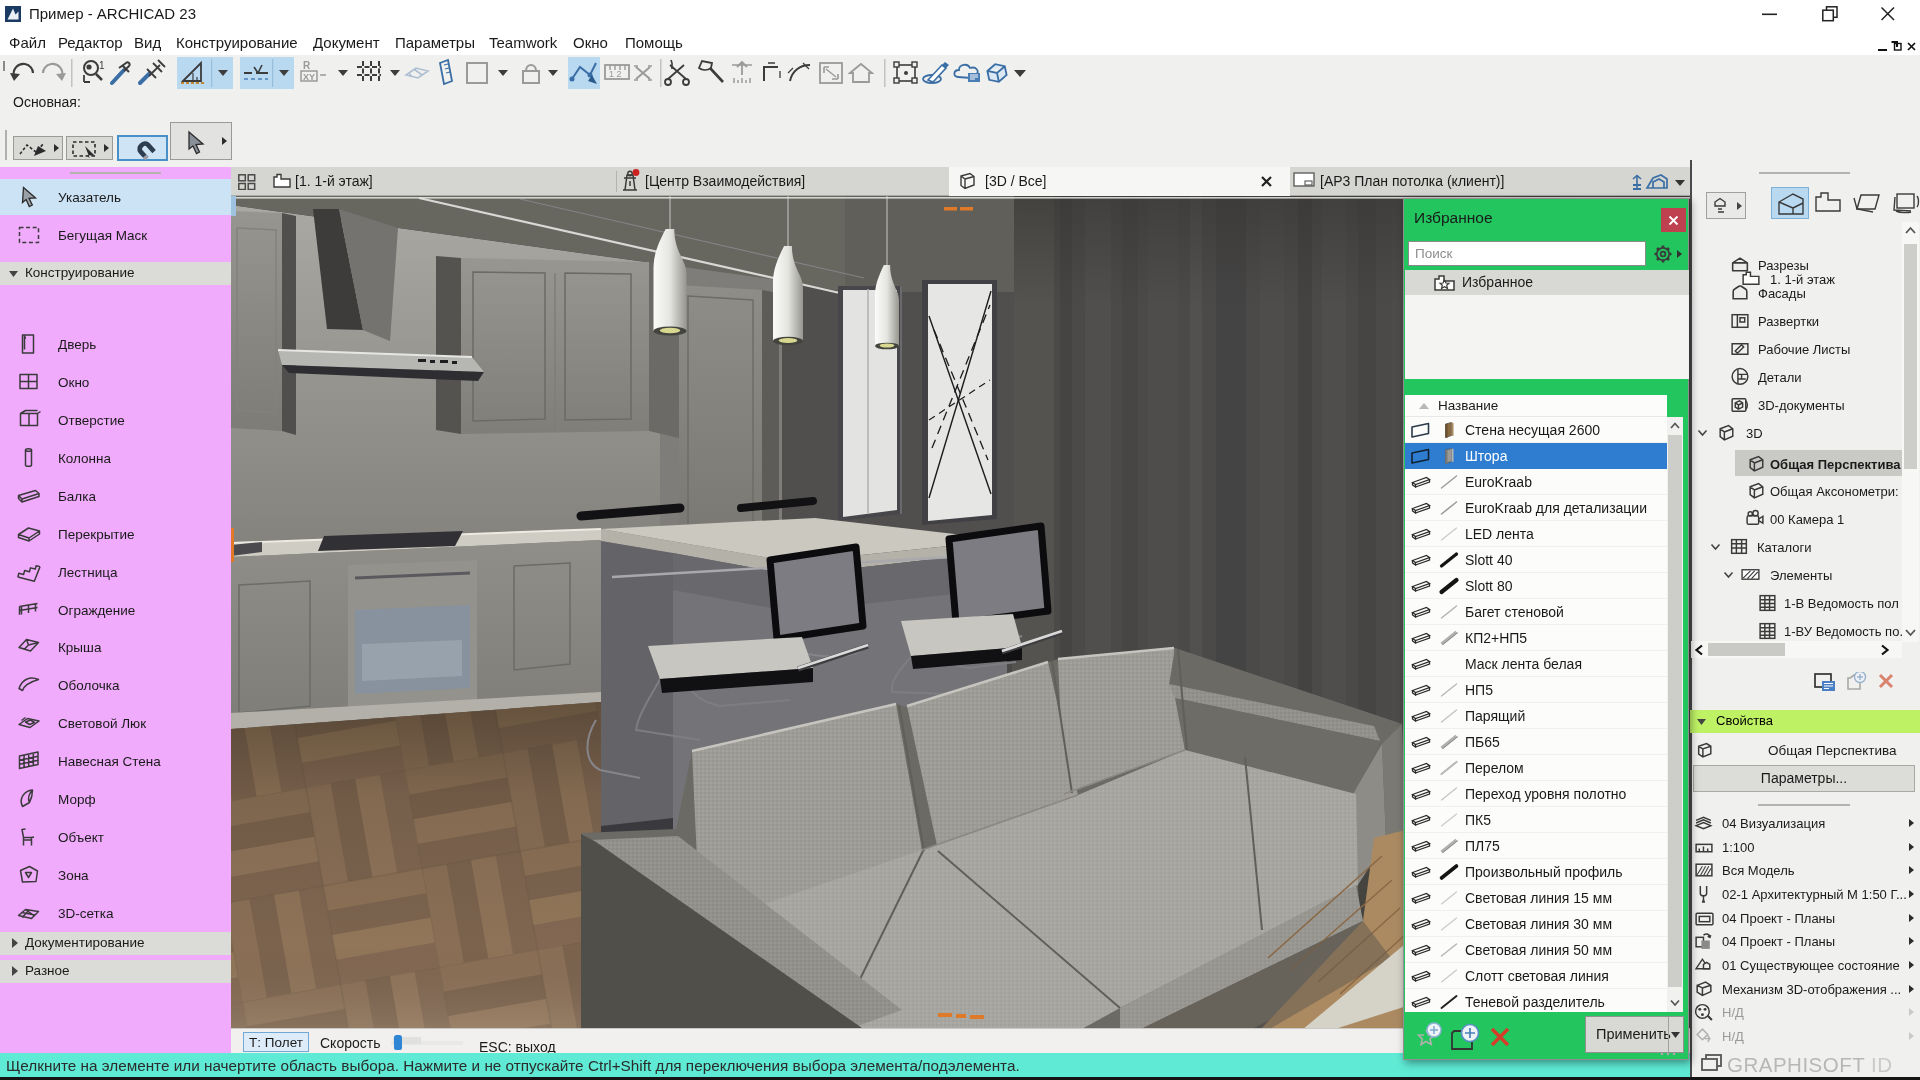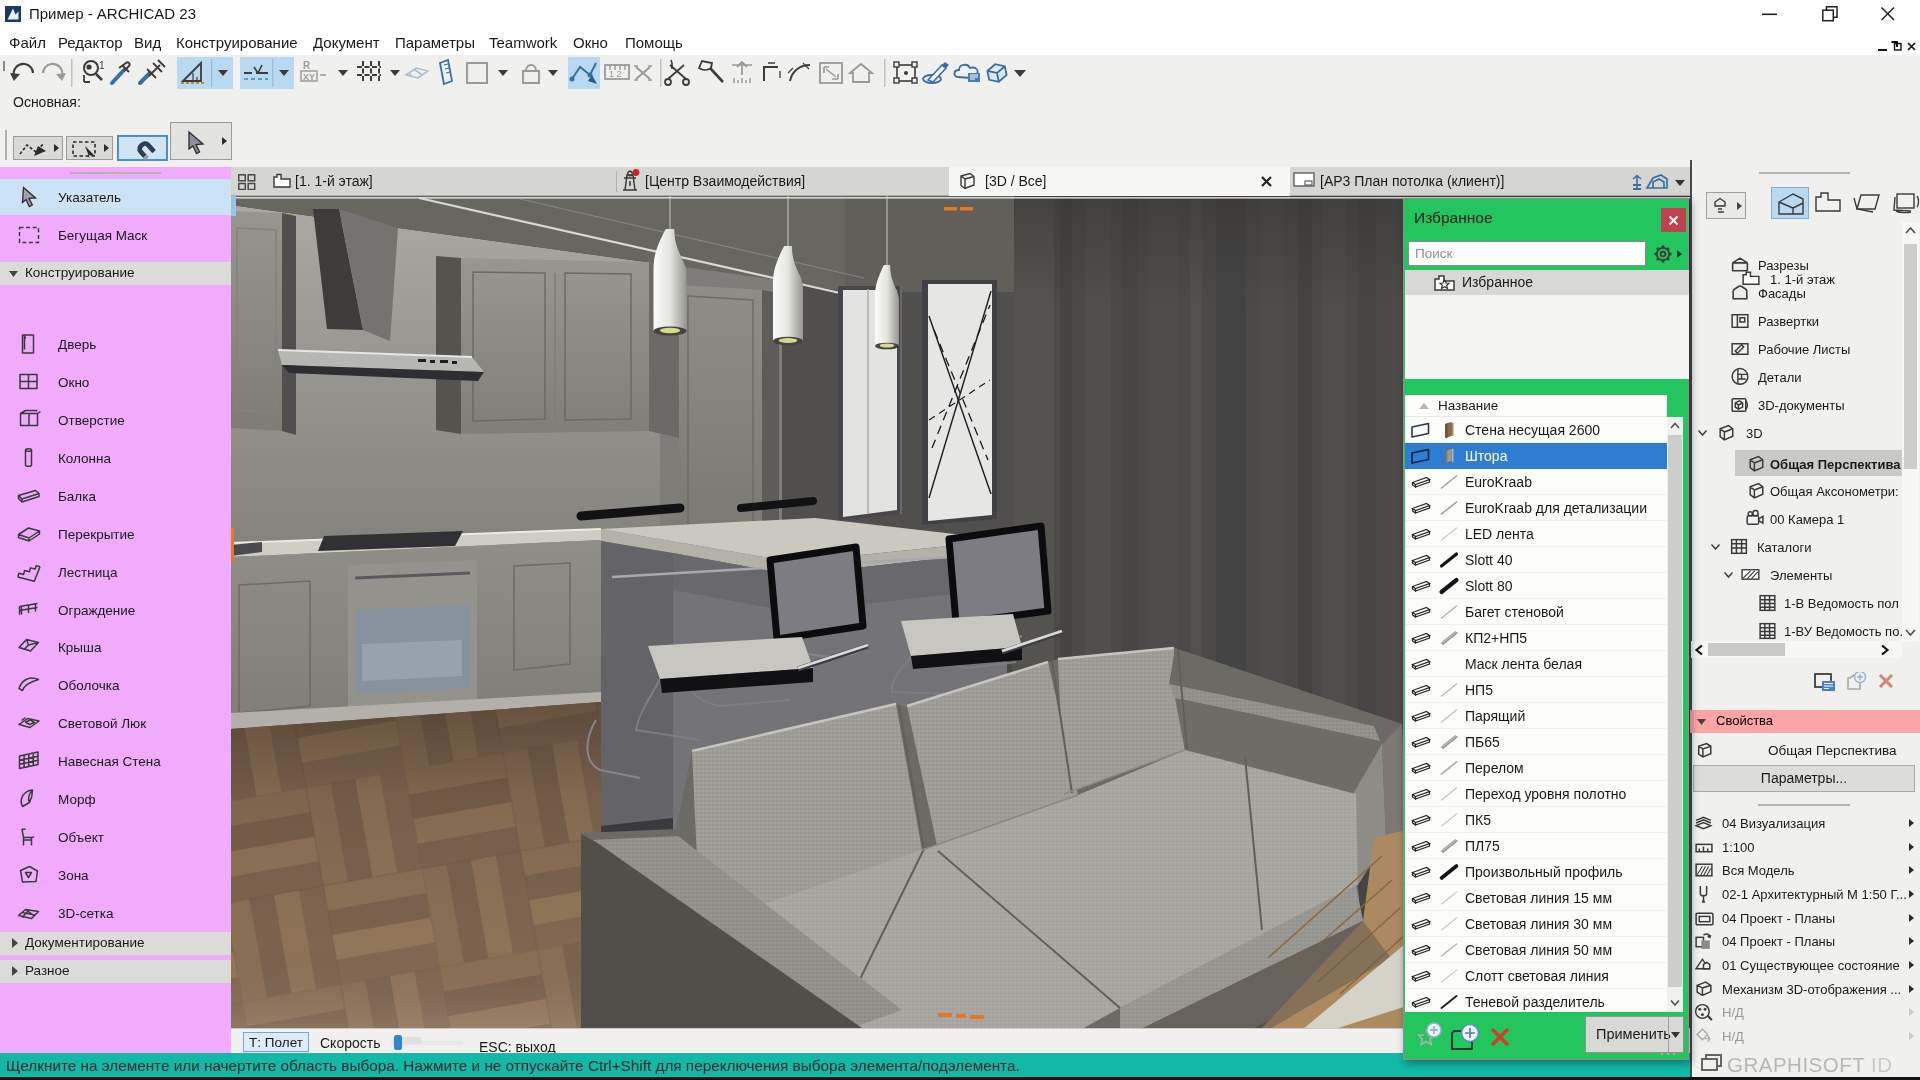--- a/index.html
+++ b/index.html
@@ -609,21 +609,21 @@
 </svg>
 
 <div class="abs" style="left:231px;top:1028px;width:1459px;height:25px;background:#f1f0ef;border-top:1px solid #c9c9c6;font-size:14px;color:#1a1a1a">
  <div class="abs" style="left:12px;top:3px;width:66px;height:20px;border:1px solid #70a8d8;background:#ddecf8;text-align:center;padding-top:2px;font-size:13.5px">Т: Полет</div>
  <div class="abs" style="left:89px;top:6px">Скорость</div>
  <div class="abs" style="left:160px;top:12px;width:72px;height:4px;background:#e8e8e6;border:1px solid #cccccа"></div>
  <div class="abs" style="left:162px;top:8px;width:28px;height:7px;background:#e0e0de"></div>
  <div class="abs" style="left:163px;top:6px;width:8px;height:15px;background:#2f86d4;border-radius:2.5px 2.5px 2px 2px"></div>
  <div class="abs" style="left:248px;top:10px">ESC: выход</div>
 </div>
-<div class="abs" style="left:0;top:1053px;width:1690px;height:24px;background:#14b8a6">
+<div class="abs" style="left:0;top:1053px;width:1690px;height:24px;background:#5eead4">
     <span class="abs" style="left:6px;top:4px;font-size:15.3px;color:#2b2b2b">Щелкните на элементе или начертите область выбора. Нажмите и не отпускайте Ctrl+Shift для переключения выбора элемента/подэлемента.</span>
   </div>
 <div class="abs" style="left:0;top:1077px;width:1920px;height:3px;background:#141414"></div>
 <div class="abs" style="left:1690px;top:160px;width:230px;height:917px;background:#f0f0ee;overflow:hidden">
 <div class="abs" style="left:0px;top:0px;width:2px;height:917px;background:#4a4a4c"></div>
 <div class="abs" style="left:69px;top:12px;width:91px;height:2px;background:#b2b2af"></div>
 <div class="abs" style="left:16px;top:32px;width:40px;height:27px;background:#e9e9e7;border:1px solid #a0a09d">
       <svg class="abs" style="left:3px;top:3px" width="22" height="20">
         <path d="M5 6 L10 2.5 L15 6 L15 10 L5 10 Z" stroke="#3a3a3a" stroke-width="1.4" fill="none"></path>
         <path d="M8 13 L12 13 M8 16 L14 16" stroke="#3a3a3a" stroke-width="1.6"></path>
@@ -777,21 +777,21 @@
     </svg>
 <svg class="abs" style="left:124px;top:512px" width="100" height="30">
 <rect x="1" y="2" width="16" height="13" fill="none" stroke="#333" stroke-width="1.7"></rect>
       <rect x="8" y="9" width="13" height="10" fill="#4a80c4"></rect>
       <path d="M10 11.5 L19 11.5 M10 14 L19 14 M10 16.5 L15 16.5" stroke="#fff" stroke-width="1.2"></path>
 <path d="M36 6 L40 3 L46 3 L46 17 L34 17 L34 6 Z" fill="none" stroke="#a8a8a5" stroke-width="1.6"></path>
       <circle cx="46" cy="5" r="5.5" fill="#eef2f6" stroke="#9ab2cc" stroke-width="1.4"></circle>
       <path d="M46 2 L46 8 M43 5 L49 5" stroke="#9ab2cc" stroke-width="1.4"></path>
 <path d="M66 3 L78 15 M78 3 L66 15" stroke="#d9826e" stroke-width="3"></path>
     </svg>
-<div class="abs" style="left:0;top:550px;width:230px;height:23px;background:#fca5a5">
+<div class="abs" style="left:0;top:550px;width:230px;height:23px;background:#bef264">
       <svg class="abs" style="left:7px;top:8px" width="10" height="8">
         <path d="M0 1 L9 1 L4.5 7 Z" fill="#444"></path>
       </svg>
       <span class="abs" style="left:26px;top:3px;font-size:13px">Свойства</span>
     </div>
 <svg class="abs" style="left:6px;top:581px" width="18" height="19" viewBox="0 0 17 18">
       <path d="M2.5 5 L10 2.5 L14 5 L14 12 L6.5 15 L2.5 12.5 Z M2.5 5 L6.5 7.5 L6.5 15 M6.5 7.5 L14 5" stroke="#3a3a3a" stroke-width="1.4" fill="none"></path>
     </svg>
 <span class="abs" style="left:78px;top:583px;font-size:13.5px;color:#1a1a1a">Общая Перспектива</span>
 <div class="abs" style="left:3px;top:605px;width:222px;height:27px;background:#dcdcd9;border:1px solid #a8a8a5;text-align:center;font-size:14px;color:#1a1a1a;padding-top:4px">Параметры...</div>

